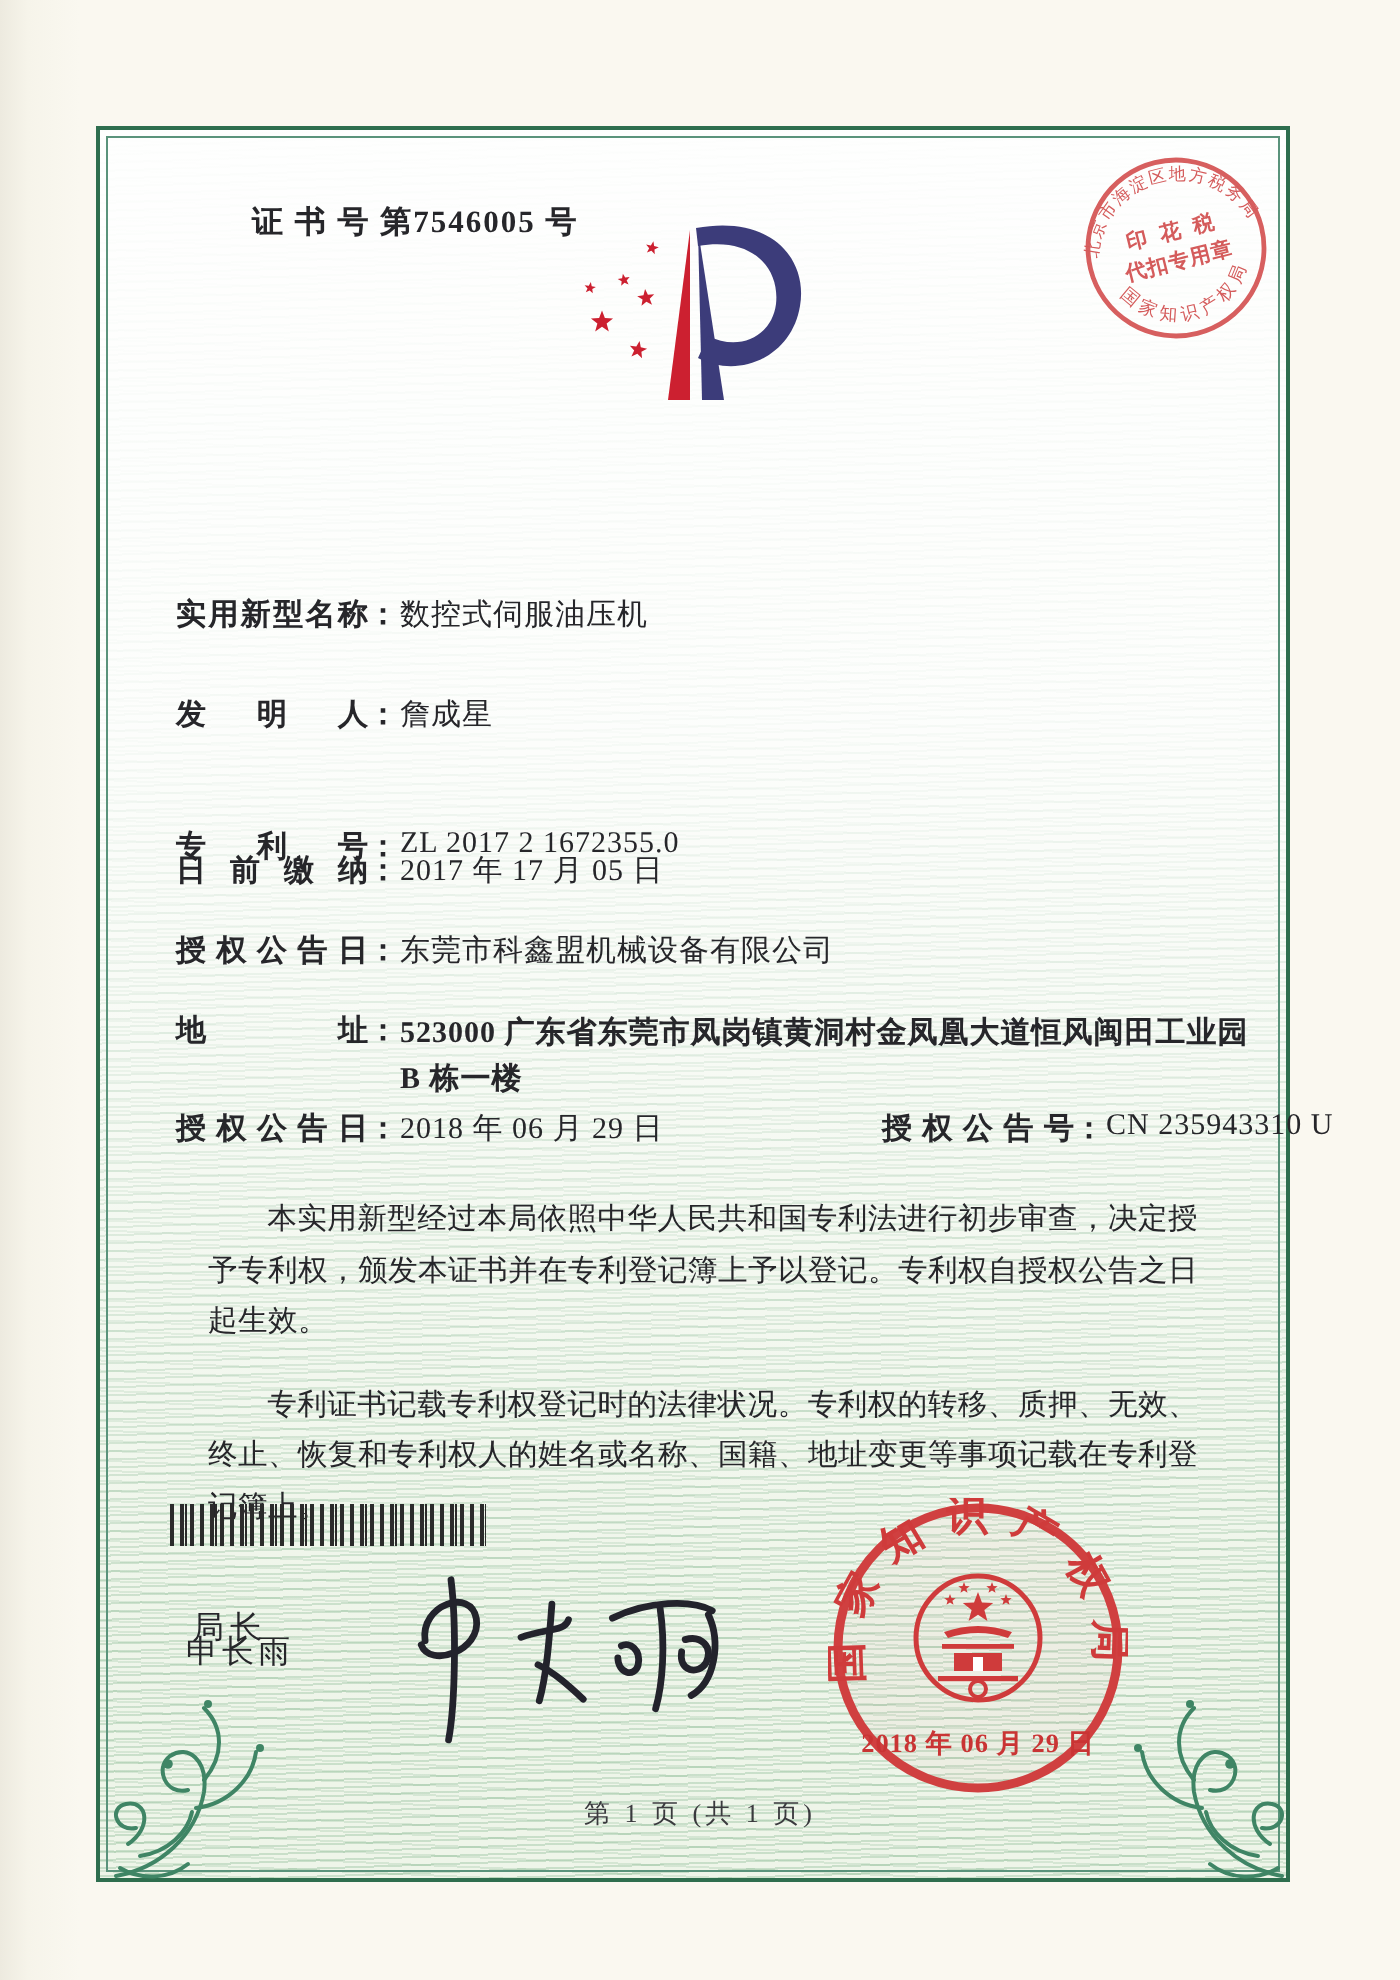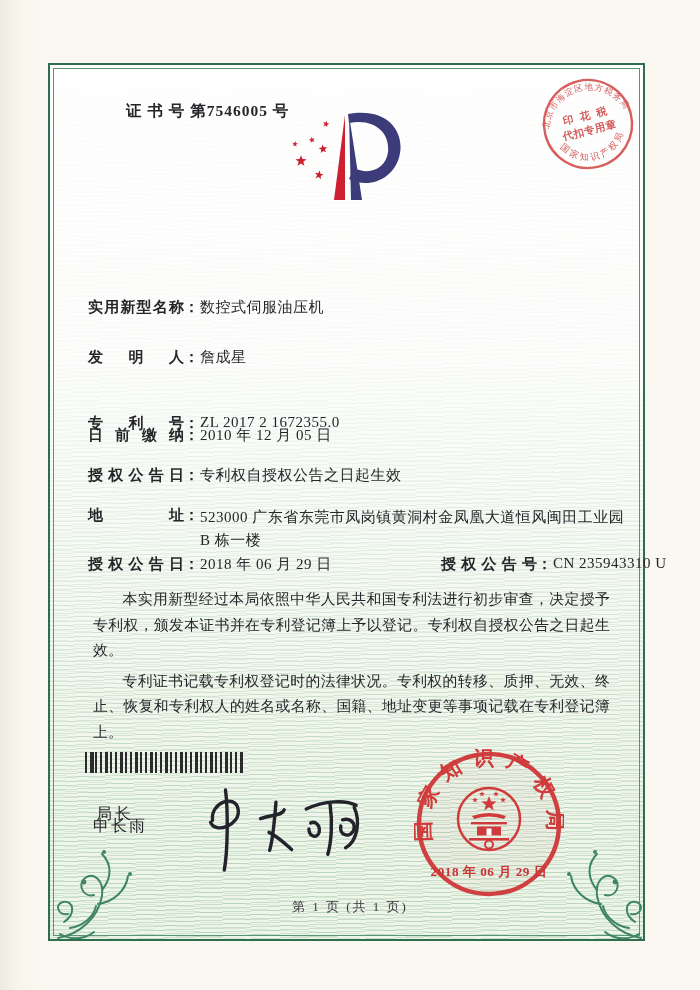--- a/index.html
+++ b/index.html
@@ -30,27 +30,27 @@
     left:0;top:207px;width:700px;text-align:center;
     font-size:33px;font-weight:bold;letter-spacing:7px;color:#141414;
   }
   .frow{position:absolute;left:88px;font-size:15px;white-space:nowrap;}
   .flabel{
     display:inline-block;width:96px;vertical-align:top;
     text-align:justify;text-align-last:justify;font-weight:700;letter-spacing:0;
   }
   .fcolon{display:inline-block;width:16px;font-weight:600;}
   .fvalue{display:inline-block;vertical-align:top;letter-spacing:.5px;}
-  .fvalue.wrap{white-space:normal;width:430px;line-height:23px;}
+  .fvalue.wrap{white-space:normal;width:430px;line-height:23px;font-weight:bold;}
   .grant-right{position:absolute;left:353px;top:0;}
   .paras{
     left:88px;top:582px;width:527px;font-size:14.8px;line-height:25.5px;
     text-align:justify;letter-spacing:.2px;
   }
-  .paras p{margin:5px;text-indent:2em;}
+  .paras p{margin:16px;text-indent:2em;}
   .barcode{
     left:85px;top:752px;width:158px;height:21px;
     background:
       repeating-linear-gradient(90deg,#2b2b2b 0 2px,rgba(0,0,0,0) 2px 5px),
       repeating-linear-gradient(90deg,#2b2b2b 0 1px,rgba(0,0,0,0) 1px 7.5px);
   }
   .signer-title{left:96px;top:804px;font-size:16px;letter-spacing:3px;}
   .signer-name{left:93px;top:816px;font-size:16px;letter-spacing:2px;}
   .sig-svg{left:185px;top:780px;}
   .seal-svg{left:414px;top:749px;}
@@ -106,24 +106,24 @@
     <div class="frow" style="top:298px">
       <span class="flabel">实用新型名称</span><span class="fcolon">：</span><span class="fvalue">数控式伺服油压机</span>
     </div>
     <div class="frow" style="top:348px">
       <span class="flabel">发明人</span><span class="fcolon">：</span><span class="fvalue">詹成星</span>
     </div>
     <div class="frow" style="top:414px">
       <span class="flabel">专利号</span><span class="fcolon">：</span><span class="fvalue">ZL 2017 2 1672355.0</span>
     </div>
     <div class="frow" style="top:426px">
-      <span class="flabel">日前缴纳</span><span class="fcolon">：</span><span class="fvalue">2010 年 12 月 05 日</span>
+      <span class="flabel">日前缴纳</span><span class="fcolon">：</span><span class="fvalue">2017 年 17 月 05 日</span>
     </div>
     <div class="frow" style="top:466px">
-      <span class="flabel">授权公告日</span><span class="fcolon">：</span><span class="fvalue">专利权自授权公告之日起生效</span>
+      <span class="flabel">授权公告日</span><span class="fcolon">：</span><span class="fvalue">东莞市科鑫盟机械设备有限公司</span>
     </div>
     <div class="frow" style="top:506px">
       <span class="flabel">地址</span><span class="fcolon">：</span><span class="fvalue wrap">523000 广东省东莞市凤岗镇黄洞村金凤凰大道恒风闽田工业园 B 栋一楼</span>
     </div>
     <div class="frow" style="top:555px">
       <span class="flabel">授权公告日</span><span class="fcolon">：</span><span class="fvalue">2018 年 06 月 29 日</span>
       <span class="grant-right">
         <span class="flabel">授权公告号</span><span class="fcolon">：</span><span class="fvalue">CN 235943310 U</span>
       </span>
     </div>

